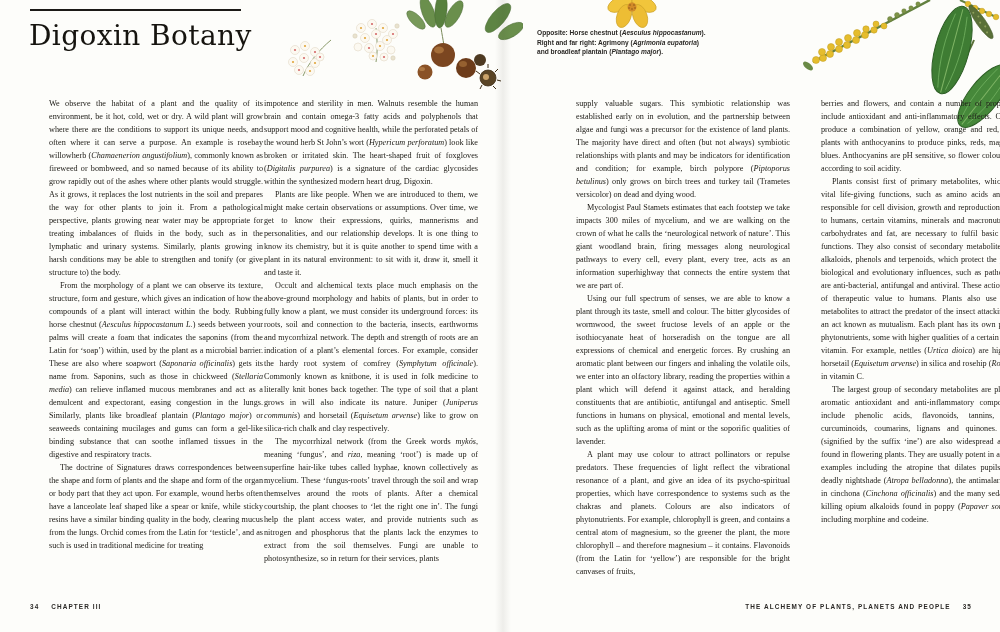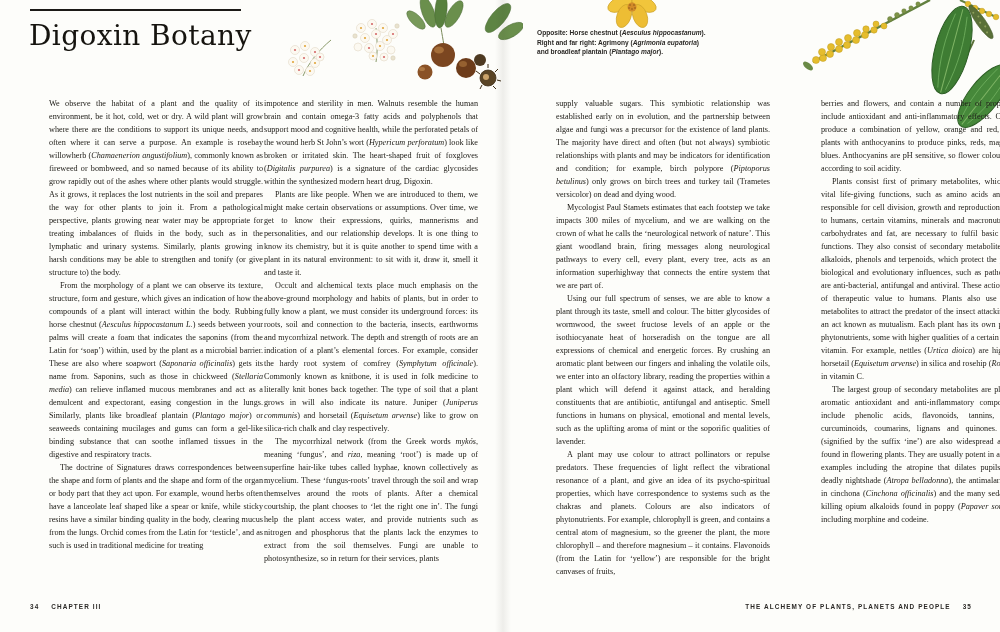--- a/index.html
+++ b/index.html
@@ -21,21 +21,21 @@
     font-weight:bold;color:#2b2926;
   }
   .col{
     position:absolute;top:97px;width:214px;
     font-size:8.2px;line-height:13px;text-align:justify;color:#23211c;margin-left:20px;
   }
   .col p{margin:0;padding:0}
   .col p.ind{text-indent:11px}
   #col0{left:29px}
   #col1{left:244px}
-  #col2{left:536px}
+  #col2{left:556px}
   #col3{left:801px}
   .footer{
     position:absolute;top:603px;
     font-family:"Liberation Sans",sans-serif;font-size:6.4px;
     font-weight:bold;letter-spacing:1.1px;color:#2b2926;white-space:nowrap;
   }
   .footer-left{left:30px}
   .footer-right{right:28px;text-align:right}
   .footer .gap{display:inline-block;width:12px}
   .gutter{

